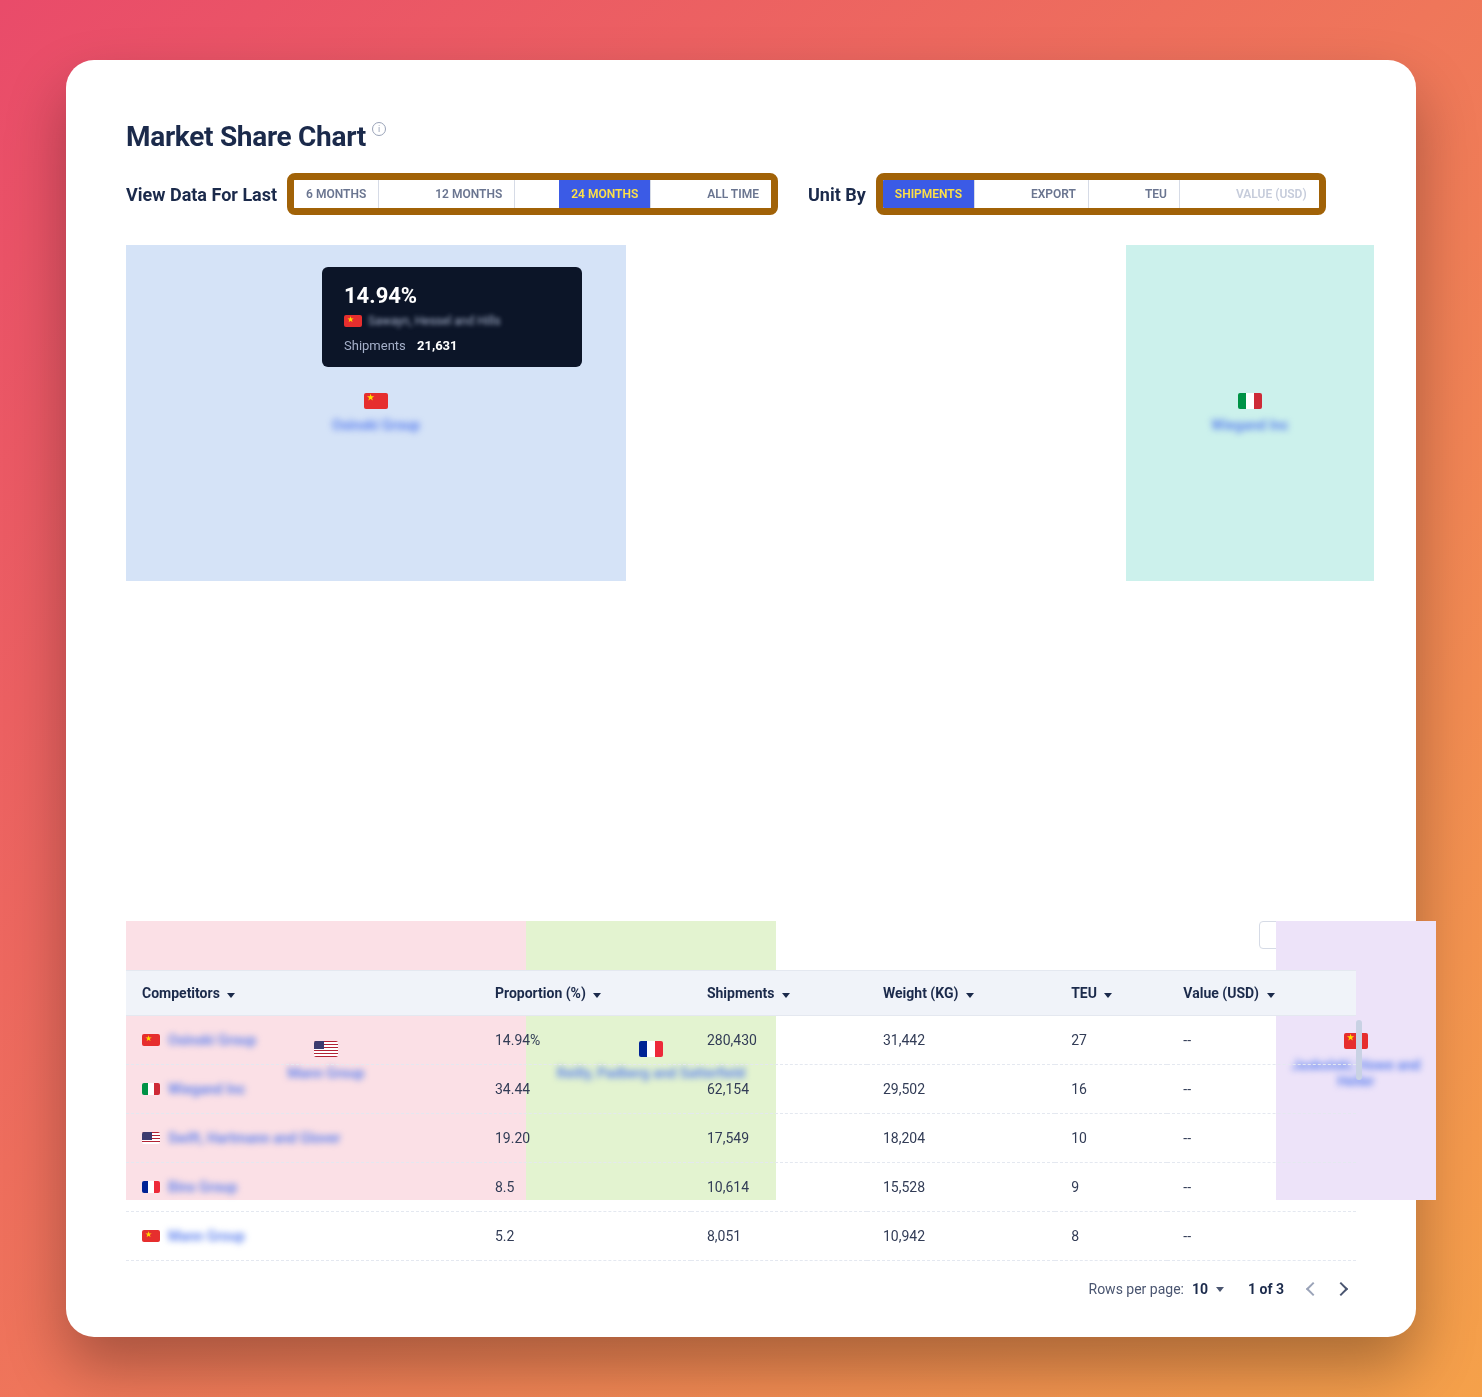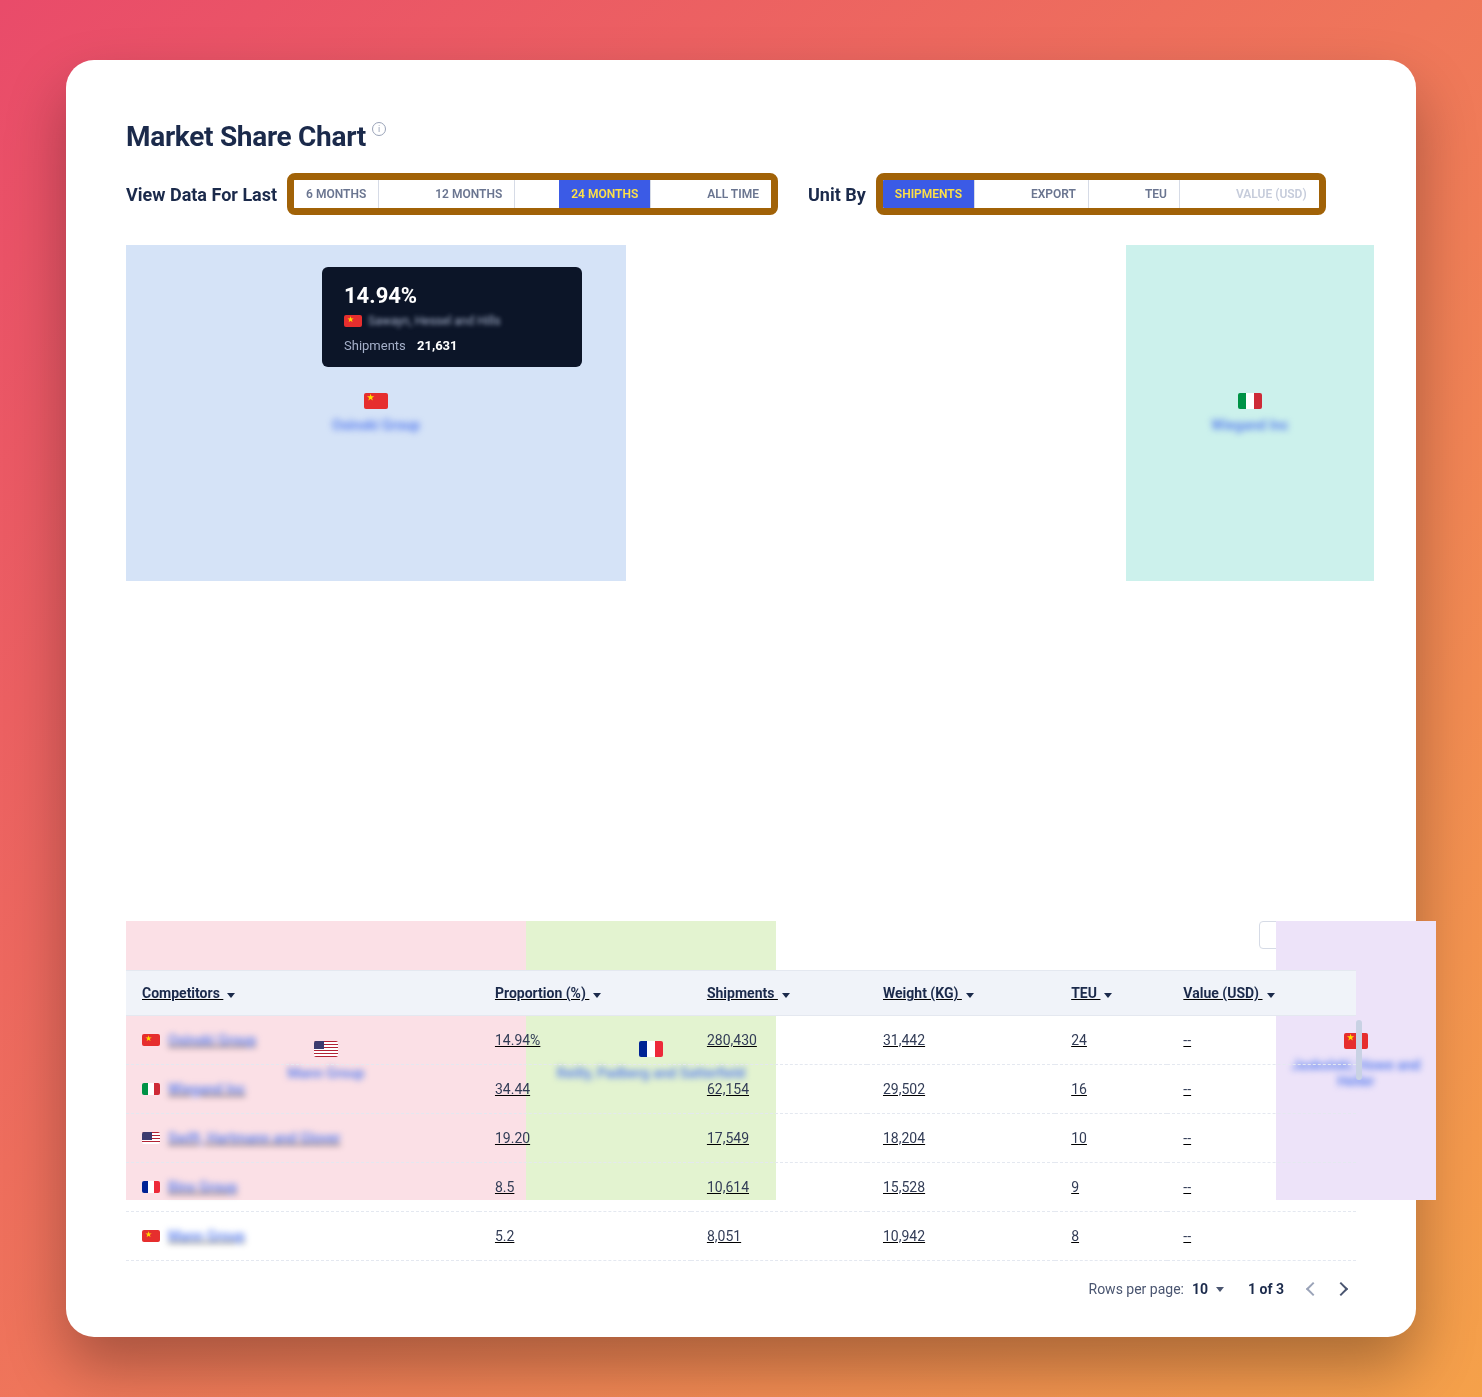--- a/index.html
+++ b/index.html
@@ -137,21 +137,21 @@
   border-radius: 4px;
   font-size: 12px;
   font-weight: 600;
   color: #adb5c9;
   background: #fff;
   cursor: pointer;
   display:flex; align-items:center; gap:6px;
 }
 .chev-down { display:inline-block; width:0; height:0; border-left:4px solid transparent; border-right:4px solid transparent; border-top:5px solid currentColor; }
 
-table { width: 100%; border-collapse: collapse; margin-top: 20px; text-decoration: underline; }
+table { width: 100%; border-collapse: collapse; margin-top: 20px; }
 thead th {
   text-align: left;
   font-size: 14px;
   font-weight: 700;
   color: #1b2a4b;
   background: #f0f3f9;
   padding: 14px 16px;
   border-top: 1px solid #e4e8f0;
   border-bottom: 1px solid #e4e8f0;
 }
@@ -274,21 +274,21 @@
           <tr>
             <td>
               <div class="comp-cell">
                 <span class="flag cn sm"></span>
                 <span class="bname">Osinski Group</span>
               </div>
             </td>
             <td>14.94%</td>
             <td>280,430</td>
             <td>31,442</td>
-            <td>24</td>
+            <td>27</td>
             <td>--</td>
           </tr>
           <tr>
             <td>
               <div class="comp-cell">
                 <span class="flag it sm"></span>
                 <span class="bname">Wiegand Inc</span>
               </div>
             </td>
             <td>34.44</td>

